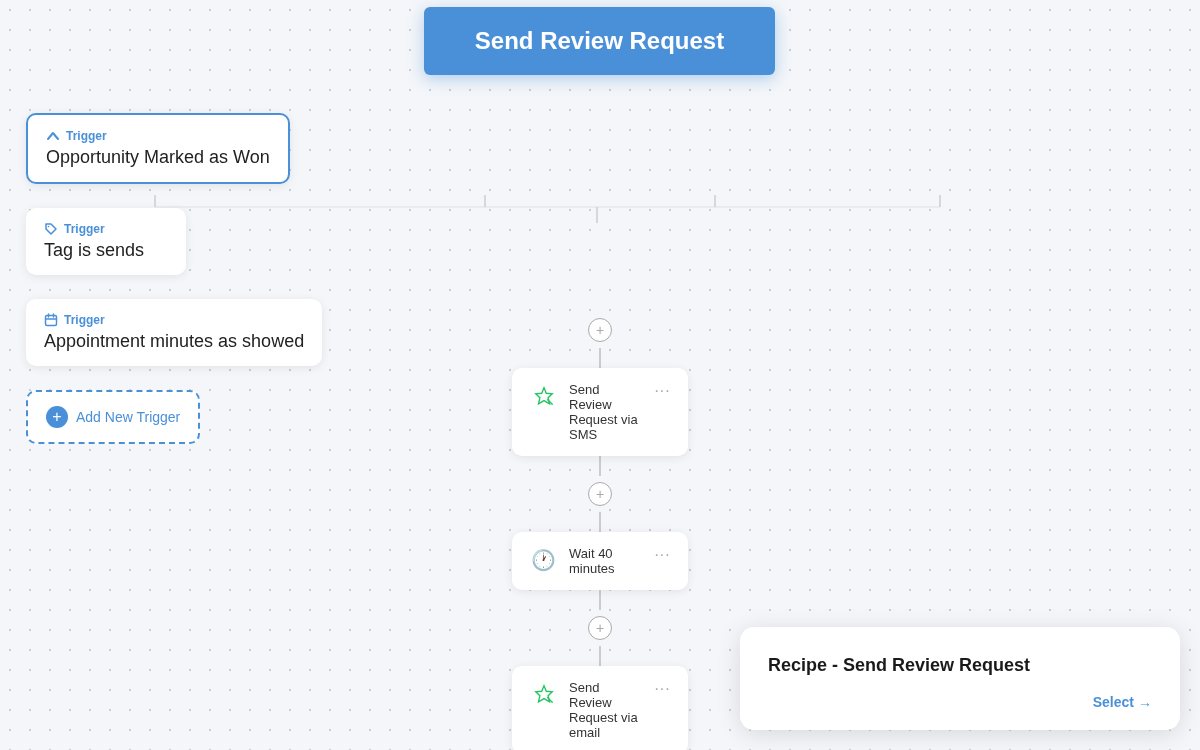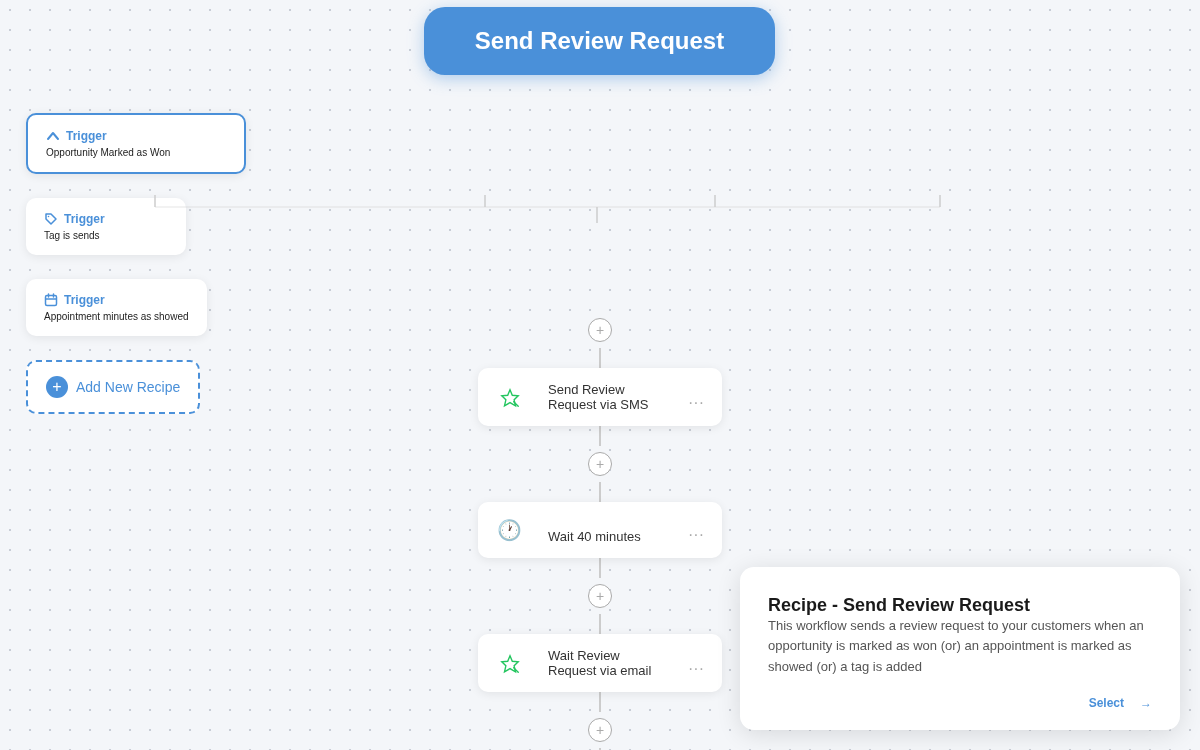--- a/index.html
+++ b/index.html
@@ -20,21 +20,21 @@
       background-size: 20px 20px;
     }
 
     
     .title-card {
       position: absolute;
       top: 7px;
       left: 424px;
       width: 351px;
       background: #4a90d9;
-      border-radius: 21px;
+      border-radius: 6px;
       padding: 20px 30px;
       text-align: center;
       box-shadow: 0 4px 16px rgba(74,144,217,0.4);
     }
     .title-card-text {
       color: #fff;
       font-size: 24px;
       font-weight: 600;
     }
 
@@ -65,21 +65,21 @@
       color: #4a90d9;
       font-size: 12px;
       font-weight: 600;
       margin-bottom: 4px;
       display: flex;
       align-items: center;
       gap: 6px;
     }
     .trigger-name {
       color: #222;
-      font-size: 10px;
+      font-size: 18px;
       font-weight: 500;
     }
 
     
     .add-trigger-card {
       background: #fff;
       border: 2px dashed #4a90d9;
       border-radius: 10px;
       padding: 14px 18px;
       min-width: 160px;
@@ -103,25 +103,25 @@
       font-size: 16px;
       font-weight: 300;
       flex-shrink: 0;
     }
 
     
     .step-node {
       background: #fff;
       border-radius: 10px;
       padding: 14px 18px;
-      width: 244px;
+      width: 176px;
       box-shadow: 0 2px 10px rgba(0,0,0,0.08);
       display: flex;
-      align-items: flex-end;
-      gap: 24px;
+      align-items: flex-start;
+      gap: 11px;
       cursor: pointer;
       position: relative;
     }
     .step-node-text {
       font-size: 13px;
       color: #333;
       font-weight: 500;
       flex: 1;
     }
     .step-dots {
@@ -205,26 +205,26 @@
       color: #555;
       line-height: 1.6;
     }
     .recipe-footer {
       display: flex;
       justify-content: flex-end;
       margin-top: 18px;
     }
     .select-btn {
       color: #4a90d9;
-      font-size: 12px;
+      font-size: 14px;
       font-weight: 600;
       cursor: pointer;
       display: flex;
       align-items: flex-end;
-      gap: 16px;
+      gap: 4px;
       background: none;
       border: none;
     }
 
     
     .star-icon-svg {
       width: 22px;
       height: 22px;
     }
 
@@ -280,21 +280,21 @@
             <line x1="1.5" y1="6" x2="12.5" y2="6" stroke="#4a90d9" stroke-width="1.5"></line>
           </svg>
         </span>
         <span>Trigger</span>
       </div>
       <div class="trigger-name">Appointment minutes as showed</div>
     </div>
 
     <div class="add-trigger-card" style="margin-top:10px;">
       <div class="add-icon">+</div>
-      <span>Add New Recipe</span>
+      <span>Add New Trigger</span>
     </div>
 
   </div>
 
   <svg class="lines-svg" viewBox="0 0 1200 200" preserveAspectRatio="none" style="top:195px; height:80px;">
 
     <line x1="155" y1="30" x2="940" y2="30" stroke="#ccc" stroke-width="1.5"></line>
 
     <line x1="155" y1="0" x2="155" y2="30" stroke="#ccc" stroke-width="1.5"></line>
     <line x1="485" y1="0" x2="485" y2="30" stroke="#ccc" stroke-width="1.5"></line>
@@ -339,35 +339,34 @@
 
     <div class="v-line"></div>
 
     <div class="step-node">
       <div class="step-icon">
         <svg class="star-icon-svg" viewBox="0 0 24 24" fill="none">
           <polygon points="12,3 14.5,9 21,9.5 16.5,14 18,20.5 12,17 6,20.5 7.5,14 3,9.5 9.5,9" stroke="#22c55e" stroke-width="1.5" fill="none"></polygon>
           <line x1="16" y1="16" x2="21" y2="21" stroke="#22c55e" stroke-width="1.5" stroke-linecap="round"></line>
         </svg>
       </div>
-      <span class="step-node-text">Wait Review Request via email</span>
+      <span class="step-node-text">Send Review Request via email</span>
       <span class="step-dots">···</span>
     </div>
 
     <div class="v-line"></div>
 
     <div class="plus-connector">+</div>
 
     <div class="v-line"></div>
 
   </div>
 
   <div class="recipe-card">
     <div class="recipe-title">Recipe - Send Review Request</div>
-    <div class="recipe-desc">This workflow sends a review request to your customers when an opportunity is marked as won (or) an appointment is marked as showed (or) a tag is added</div>
     <div class="recipe-footer">
       <button class="select-btn">
         <span>Select</span>
         <span>→</span>
       </button>
     </div>
   </div>
 
 </div>
 

